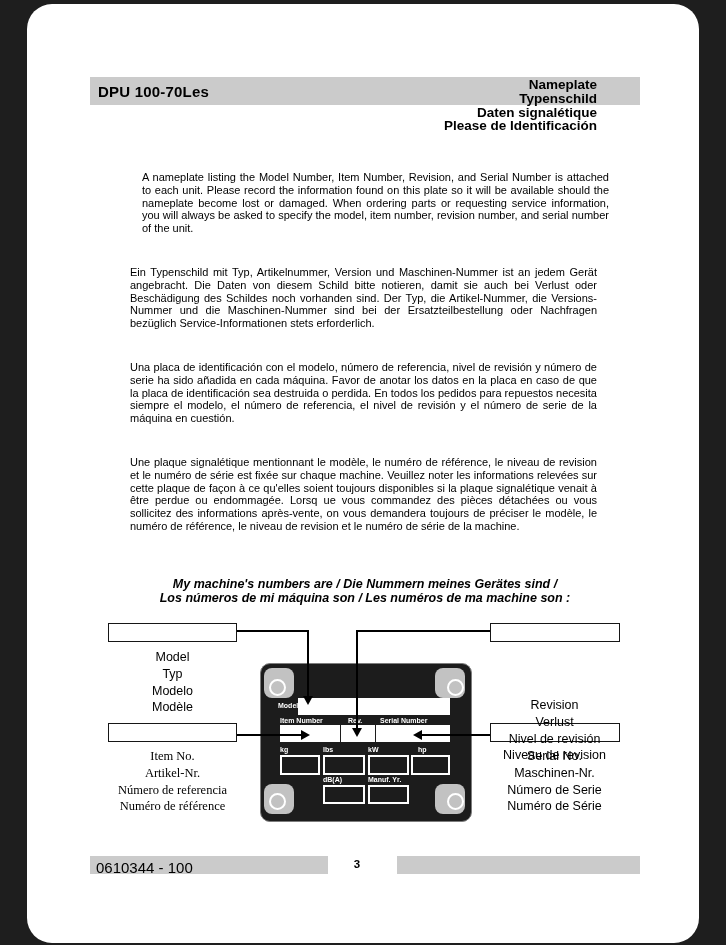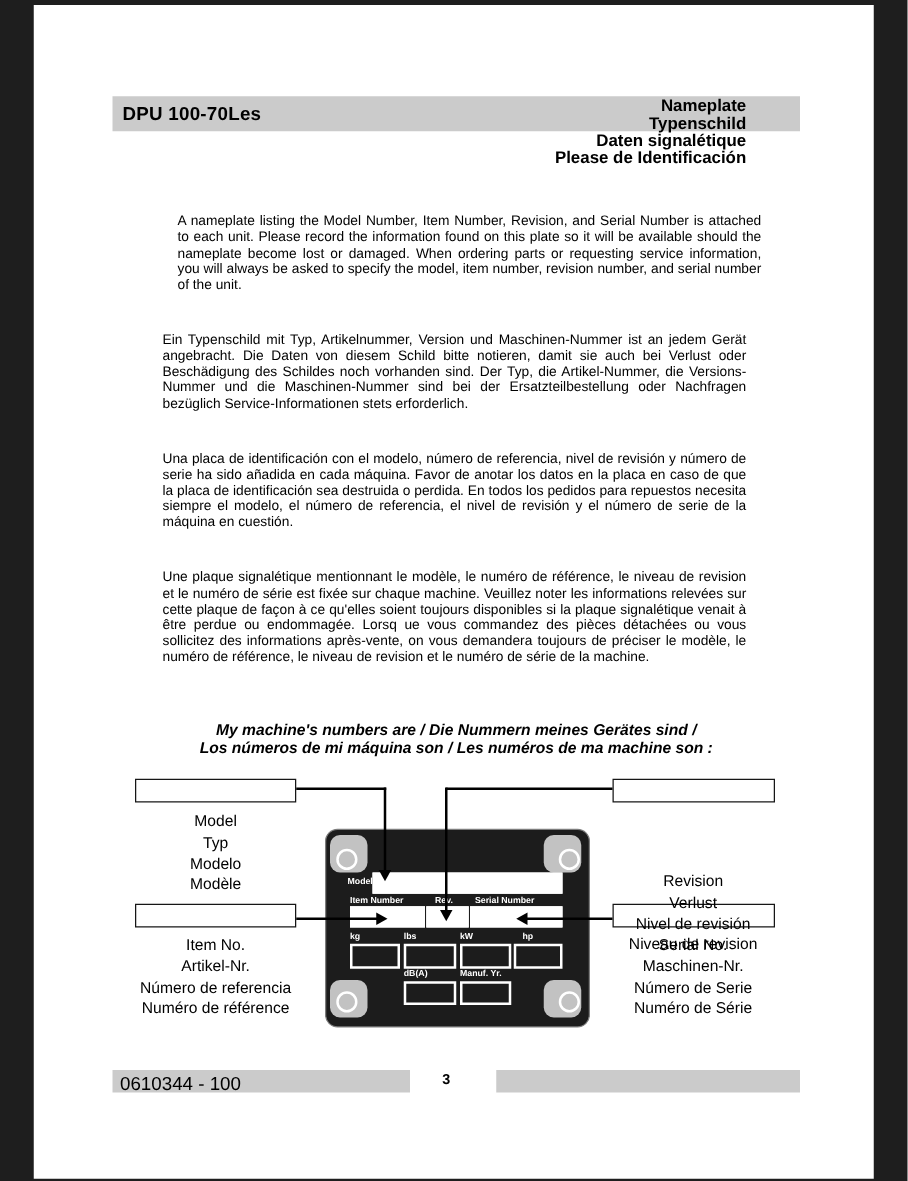--- a/index.html
+++ b/index.html
@@ -5,20 +5,21 @@
   html,body{margin:0;padding:0;}
   body{
     width:726px;height:945px;position:relative;overflow:hidden;
     background:#1e1e1e;
     font-family:"Liberation Sans", sans-serif;
     color:#000;
   }
   .page{
     position:absolute;left:27px;top:4px;width:672px;height:939px;
     background:#ffffff;
+    border-radius:25px;
   }
   .abs{position:absolute;}
 
   
   .header-bar{
     left:63px;top:73px;width:550px;height:28px;background:#cbcbcb;
   }
   .header-model{
     left:71px;top:79px;font-size:15px;font-weight:bold;letter-spacing:0.2px;
   }
@@ -50,21 +51,21 @@
   .box-tl{left:81px;top:619px;width:127px;}
   .box-bl{left:81px;top:719px;width:127px;}
   .box-tr{left:463px;top:619px;width:128px;}
   .box-br{left:463px;top:719px;width:128px;}
 
   
   .stack{
     text-align:center;font-size:12.5px;line-height:16.8px;
   }
   .stack-model{left:63px;top:645px;width:165px;}
-  .stack-item{left:63px;top:744px;width:165px;}
+  .stack-item{left:63px;top:744px;width:165px;font-family:Liberation Serif, serif;}
   .stack-rev{left:460px;top:645px;width:135px;margin-top:48px;}
   .stack-serial{left:460px;top:744px;width:135px;}
 
   
   .cline{background:#000;}
   .arrow-down{width:0;height:0;border-left:5px solid transparent;border-right:5px solid transparent;border-top:9px solid #000;}
   .arrow-rightward{width:0;height:0;border-top:5px solid transparent;border-bottom:5px solid transparent;border-left:9px solid #000;}
   .arrow-leftward{width:0;height:0;border-top:5px solid transparent;border-bottom:5px solid transparent;border-right:9px solid #000;}
 
   

